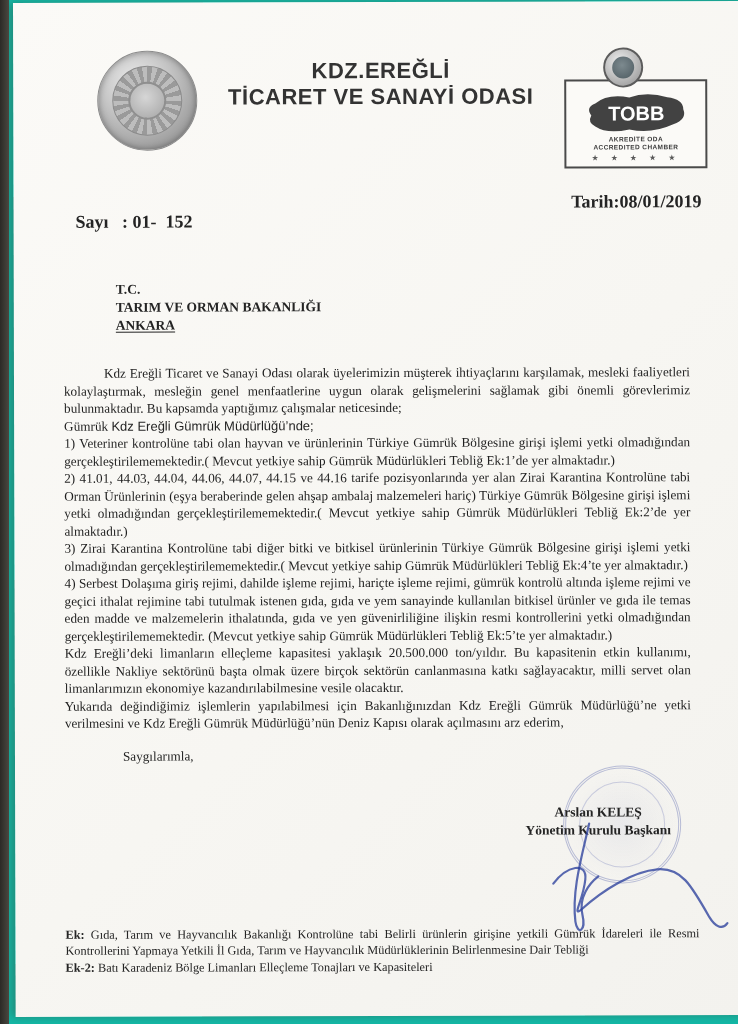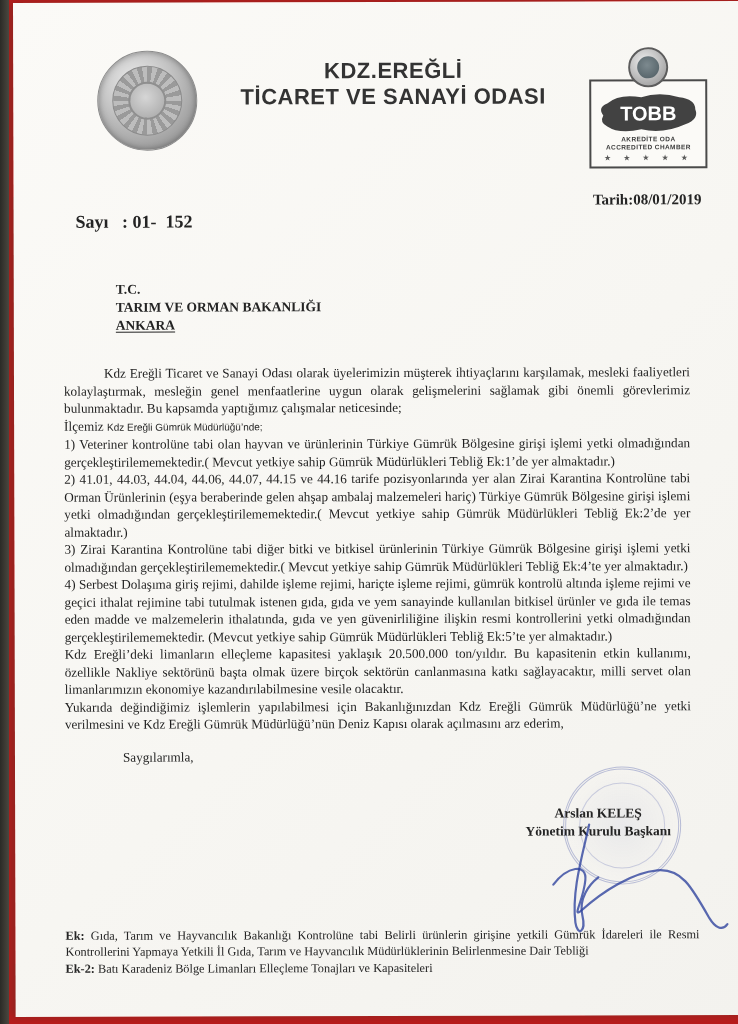--- a/index.html
+++ b/index.html
@@ -1,19 +1,19 @@
 <!DOCTYPE html>
 <html><head>
 <meta charset="utf-8">
 <style>
   * { margin:0; padding:0; box-sizing:border-box; }
   body { font-family:"Liberation Serif", serif; }
   .scan {
     position:relative; width:738px; height:1024px;
-    background:#b91c1c; overflow:hidden;
+    background:#14b8a6; overflow:hidden;
   }
   .edge-dark {
     position:absolute; left:0; top:0; width:9px; height:1024px;
     background:linear-gradient(90deg,#2b2a26,#4a4840); z-index:3;
   }
   .paper {
     position:absolute; left:13px; top:3px; width:732px; height:1014px;
     background:linear-gradient(135deg,#fbfaf7 0%, #f7f6f2 55%, #f3f2ee 100%);
     box-shadow:-4px 0 8px rgba(60,55,40,.35);
     transform:rotate(-.15deg); transform-origin:top left;
@@ -36,21 +36,21 @@
     content:""; position:absolute; inset:30px; border-radius:50%;
     background:radial-gradient(circle at 45% 40%, #d6d6d6, #a5a5a5);
     border:2px solid #8f8f8f;
   }
   .title-block { flex:1; text-align:center; margin-top:8px; }
   .title-line {
     font-family:"Liberation Sans", sans-serif; font-weight:bold;
     font-size:22px; letter-spacing:.5px; color:#333; line-height:26px;
   }
   
-  .tobb-wrap { position:relative; width:118px; flex:0 0 auto; margin-top:4px; margin-right:8px; }
+  .tobb-wrap { position:relative; width:143px; flex:0 0 auto; margin-top:4px; margin-right:8px; }
   .tobb-seal {
     position:absolute; left:39px; top:-6px; width:40px; height:40px; border-radius:50%;
     background:radial-gradient(circle at 40% 35%, #efefef, #b5b5b5 60%, #8f8f8f);
     border:2px solid #5c5c5c; z-index:2;
   }
   .tobb-seal::after {
     content:""; position:absolute; inset:7px; border-radius:50%;
     background:radial-gradient(circle at 45% 40%, #7d8a8f, #4c5a60);
   }
   .tobb-box {
@@ -59,29 +59,29 @@
   }
   .tobb-map { display:block; margin:0 auto; }
   .tobb-sub {
     font-family:"Liberation Sans", sans-serif; font-weight:bold;
     font-size:6.5px; color:#3c3c3c; letter-spacing:.4px; line-height:8px;
   }
   .tobb-stars { font-size:8px; color:#5a5a5a; letter-spacing:5px; margin-top:2px; }
   
   .meta-row { display:flex; justify-content:space-between; padding:10px 44px 0 62px; }
   .meta-left { font-weight:bold; font-size:18px; line-height:17px; white-space:pre-wrap; }
-  .meta-date { font-weight:bold; font-size:15px; margin-top:13px; }
+  .meta-date { font-weight:bold; font-size:18px; margin-top:13px; }
   
   .recipient { margin:16px 0 0 102px; font-weight:bold; font-size:13.5px; line-height:18px; }
   .recipient .u { text-decoration:underline; text-underline-offset:2px; }
   
   .letter-body { padding:30px 56px 0 50px; font-size:13.2px; line-height:17.5px; text-align:justify; color:#1f1f1f; }
   .letter-body p { margin:0; }
   .indent { text-indent:40px; }
-  .sans-inline { font-family:"Liberation Sans", sans-serif; font-size:10px; }
+  .sans-inline { font-family:"Liberation Sans", sans-serif; font-size:13px; }
   
   .closing { margin:16px 0 0 108px; font-size:13.2px; }
   .sig-area { position:relative; height:158px; }
   .stamp {
     position:absolute; left:548px; top:2px; width:118px; height:118px; border-radius:50%;
     border:3px double rgba(92,104,176,.40);
     background:radial-gradient(circle, rgba(92,104,176,.07), rgba(92,104,176,0) 70%);
   }
   .stamp::before { content:""; position:absolute; inset:13px; border-radius:50%; border:1.5px solid rgba(92,104,176,.28); }
   .sig-text { position:absolute; left:428px; top:40px; width:310px; text-align:center; font-weight:bold; font-size:13.5px; line-height:18px; }
@@ -125,21 +125,21 @@
     </div>
 
     <div class="recipient">
       <div>T.C.</div>
       <div>TARIM VE ORMAN BAKANLIĞI</div>
       <div class="u">ANKARA</div>
     </div>
 
     <div class="letter-body">
       <p class="indent">Kdz Ereğli Ticaret ve Sanayi Odası olarak üyelerimizin müşterek ihtiyaçlarını karşılamak, mesleki faaliyetleri kolaylaştırmak, mesleğin genel menfaatlerine uygun olarak gelişmelerini sağlamak gibi önemli görevlerimiz bulunmaktadır. Bu kapsamda yaptığımız çalışmalar neticesinde;</p>
-      <p><span>İlçemiz </span><span class="sans-inline">Kdz Ereğli Gümrük Müdürlüğü’nde;</span></p>
+      <p><span>Gümrük </span><span class="sans-inline">Kdz Ereğli Gümrük Müdürlüğü’nde;</span></p>
       <p>1) Veteriner kontrolüne tabi olan hayvan ve ürünlerinin Türkiye Gümrük Bölgesine girişi işlemi yetki olmadığından gerçekleştirilememektedir.( Mevcut yetkiye sahip Gümrük Müdürlükleri Tebliğ Ek:1’de yer almaktadır.)</p>
       <p>2)  41.01, 44.03, 44.04, 44.06, 44.07, 44.15 ve 44.16 tarife pozisyonlarında yer alan Zirai Karantina Kontrolüne tabi Orman Ürünlerinin (eşya beraberinde gelen ahşap ambalaj malzemeleri hariç)  Türkiye Gümrük Bölgesine girişi işlemi yetki olmadığından gerçekleştirilememektedir.( Mevcut yetkiye sahip Gümrük Müdürlükleri Tebliğ Ek:2’de yer almaktadır.)</p>
       <p>3) Zirai Karantina Kontrolüne tabi diğer bitki ve bitkisel ürünlerinin Türkiye Gümrük Bölgesine girişi işlemi yetki olmadığından gerçekleştirilememektedir.( Mevcut yetkiye sahip Gümrük Müdürlükleri Tebliğ  Ek:4’te yer almaktadır.)</p>
       <p>4) Serbest Dolaşıma giriş rejimi, dahilde işleme rejimi, hariçte işleme rejimi, gümrük kontrolü altında işleme rejimi ve geçici ithalat rejimine tabi tutulmak istenen gıda, gıda ve yem sanayinde kullanılan bitkisel ürünler ve gıda ile temas eden madde ve malzemelerin ithalatında, gıda ve yen güvenirliliğine ilişkin resmi kontrollerini yetki olmadığından gerçekleştirilememektedir. (Mevcut yetkiye sahip Gümrük Müdürlükleri Tebliğ  Ek:5’te yer almaktadır.)</p>
       <p>Kdz Ereğli’deki limanların elleçleme kapasitesi yaklaşık 20.500.000 ton/yıldır. Bu kapasitenin etkin kullanımı, özellikle Nakliye sektörünü başta olmak üzere birçok sektörün canlanmasına katkı sağlayacaktır, milli servet olan limanlarımızın ekonomiye kazandırılabilmesine vesile olacaktır.</p>
       <p>Yukarıda değindiğimiz işlemlerin yapılabilmesi için Bakanlığınızdan Kdz Ereğli Gümrük Müdürlüğü’ne yetki verilmesini ve Kdz Ereğli Gümrük Müdürlüğü’nün Deniz Kapısı olarak açılmasını arz ederim,</p>
     </div>
 
     <div class="closing">Saygılarımla,</div>
     <div class="sig-area">

